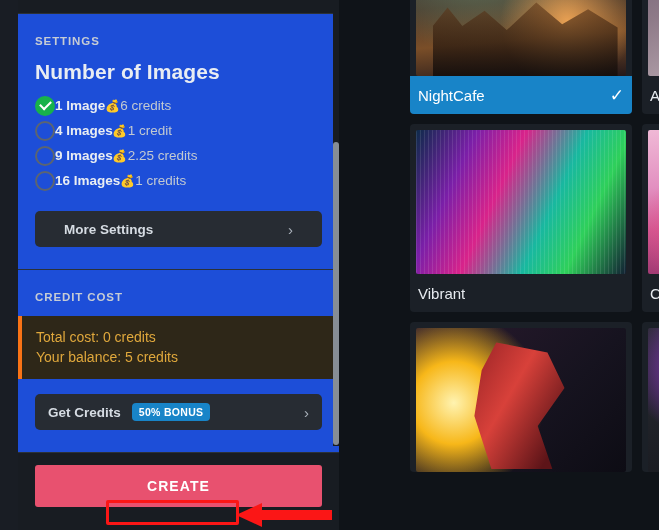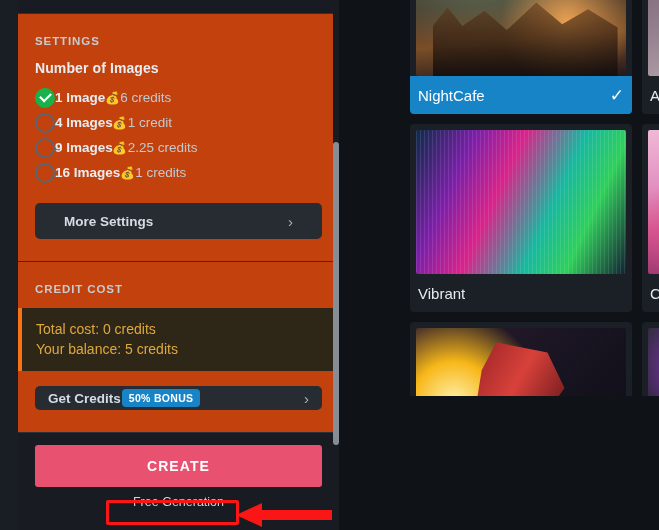--- a/index.html
+++ b/index.html
@@ -20,29 +20,29 @@
 
   
   .panel {
     position: absolute; left: 18px; top: 0; width: 321px; height: 530px;
     background: #181c22;
     overflow: hidden;
   }
   .divider { height: 1px; background: #2b3138; width: 100%; }
   .sec-top { height: 13px; background: #181c22; }
 
-  .section { padding: 0 17px; background: #c2410c; }
+  .section { padding: 0 17px; background: #1d4ed8; }
 
   .sec-label {
     font-size: 11.5px; font-weight: 700; letter-spacing: .9px;
     color: #c6ccd4; padding-top: 21px; padding-bottom: 13px;
   }
 
   .field-title {
-    font-size: 14px; font-weight: 700; color: #e9edf2;
+    font-size: 21px; font-weight: 700; color: #e9edf2;
     margin-bottom: 9px; letter-spacing: .1px;
   }
 
   .radio-row {
     display: flex; align-items: center; 
     height: 25px;
     cursor: pointer;
   }
   .radio {
     width: 20px; height: 20px; border-radius: 50%;
@@ -77,27 +77,27 @@
   .credit-box {
     background: #2e2718;
     border-left: 4px solid #f97316;
     padding: 11px 0 12px 14px;
     width: 321px;
     margin-left: -17px;
   }
   .credit-line { font-size: 14px; color: #e0a83c; line-height: 20px; }
 
   .btn-credits {
-    margin-top: 15px; height: 24px; background: #272c33; border-radius: 5px;
+    margin-top: 15px; height: 36px; background: #272c33; border-radius: 5px;
     display: flex; align-items: center; padding: 0 13px; cursor: pointer;
   }
   .badge {
     background: #1884c8; color: #fff;
     font-size: 10.5px; font-weight: 700; letter-spacing: .3px;
-    padding: 3px 7px; border-radius: 4px; margin-left: 1px;
+    padding: 3px 7px; border-radius: 4px; margin-left: 11px;
   }
 
   
   .create-wrap { padding: 12px 17px 0 17px; background: #181c22; }
   .create-btn {
     height: 42px; background: #e8516f; border-radius: 3px;
     display: flex; align-items: center; justify-content: center;
     color: #fff; font-size: 14px; font-weight: 700; letter-spacing: 1.1px;
     cursor: pointer;
   }
@@ -113,21 +113,21 @@
     position: absolute; left: 333px; top: 13px; width: 6px; height: 433px;
     background: #181c22;
   }
   .scrollbar-thumb {
     position: absolute; left: 333px; top: 142px; width: 6px; height: 303px;
     background: #868d95; border-radius: 3px;
   }
 
   
   .gallery {
-    position: absolute; left: 339px; top: 0; width: 320px; height: 396px;
+    position: absolute; left: 339px; top: 0; width: 320px; height: 530px;
     background: #0f1318; overflow: hidden;
   }
   .grid {
     position: absolute; left: 0; top: -74px;
     display: grid; grid-template-columns: 222px 222px; gap: 10px;
     padding-left: 71px;
   }
   .card {
     background: #1b2027; border-radius: 4px; padding: 6px 6px 0 6px;
     overflow: hidden; cursor: pointer;
@@ -299,23 +299,20 @@
         <span class="chev">›</span>
       </div>
 
       <div class="sec-pad-bot"></div>
     </div>
 
     <div class="divider"></div>
 
     <div class="create-wrap">
       <div class="create-btn">CREATE</div>
-      <div class="free-gen-wrap">
-        <span class="free-gen">Free Generation</span>
-      </div>
     </div>
 
   </div>
 
   <div class="scrollbar-track"></div>
   <div class="scrollbar-thumb"></div>
 
   <div class="gallery">
     <div class="grid">
 

